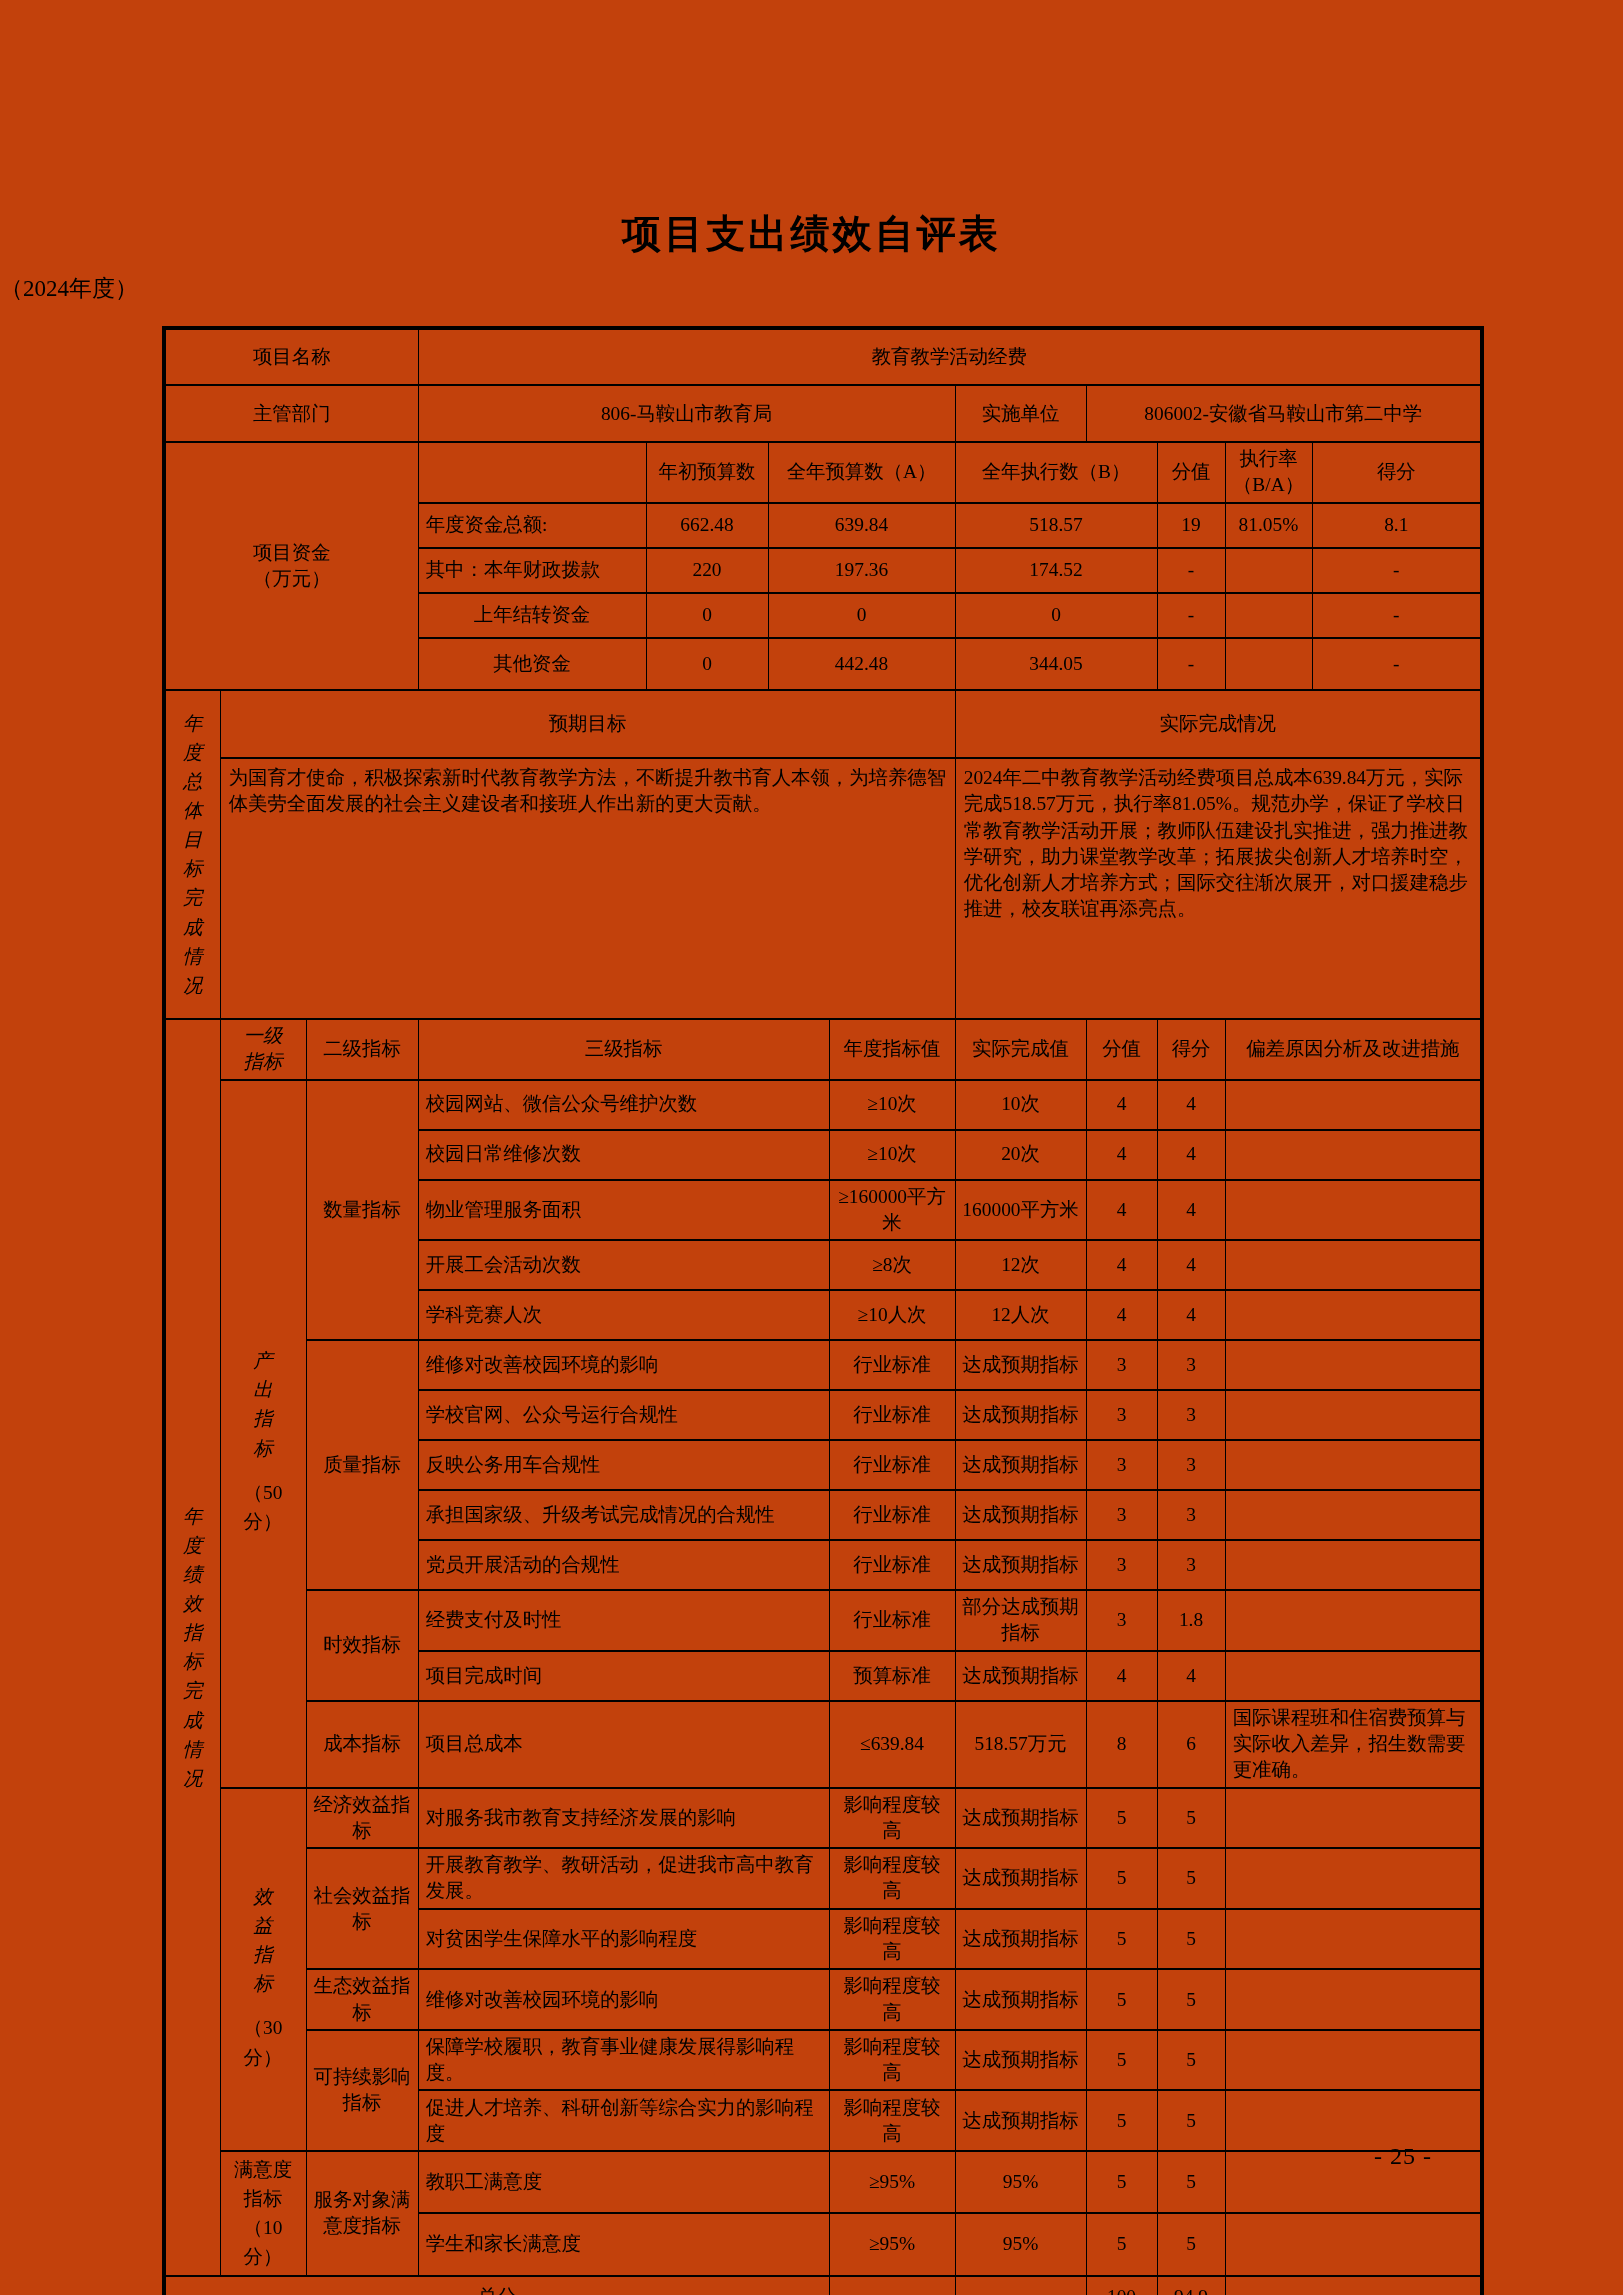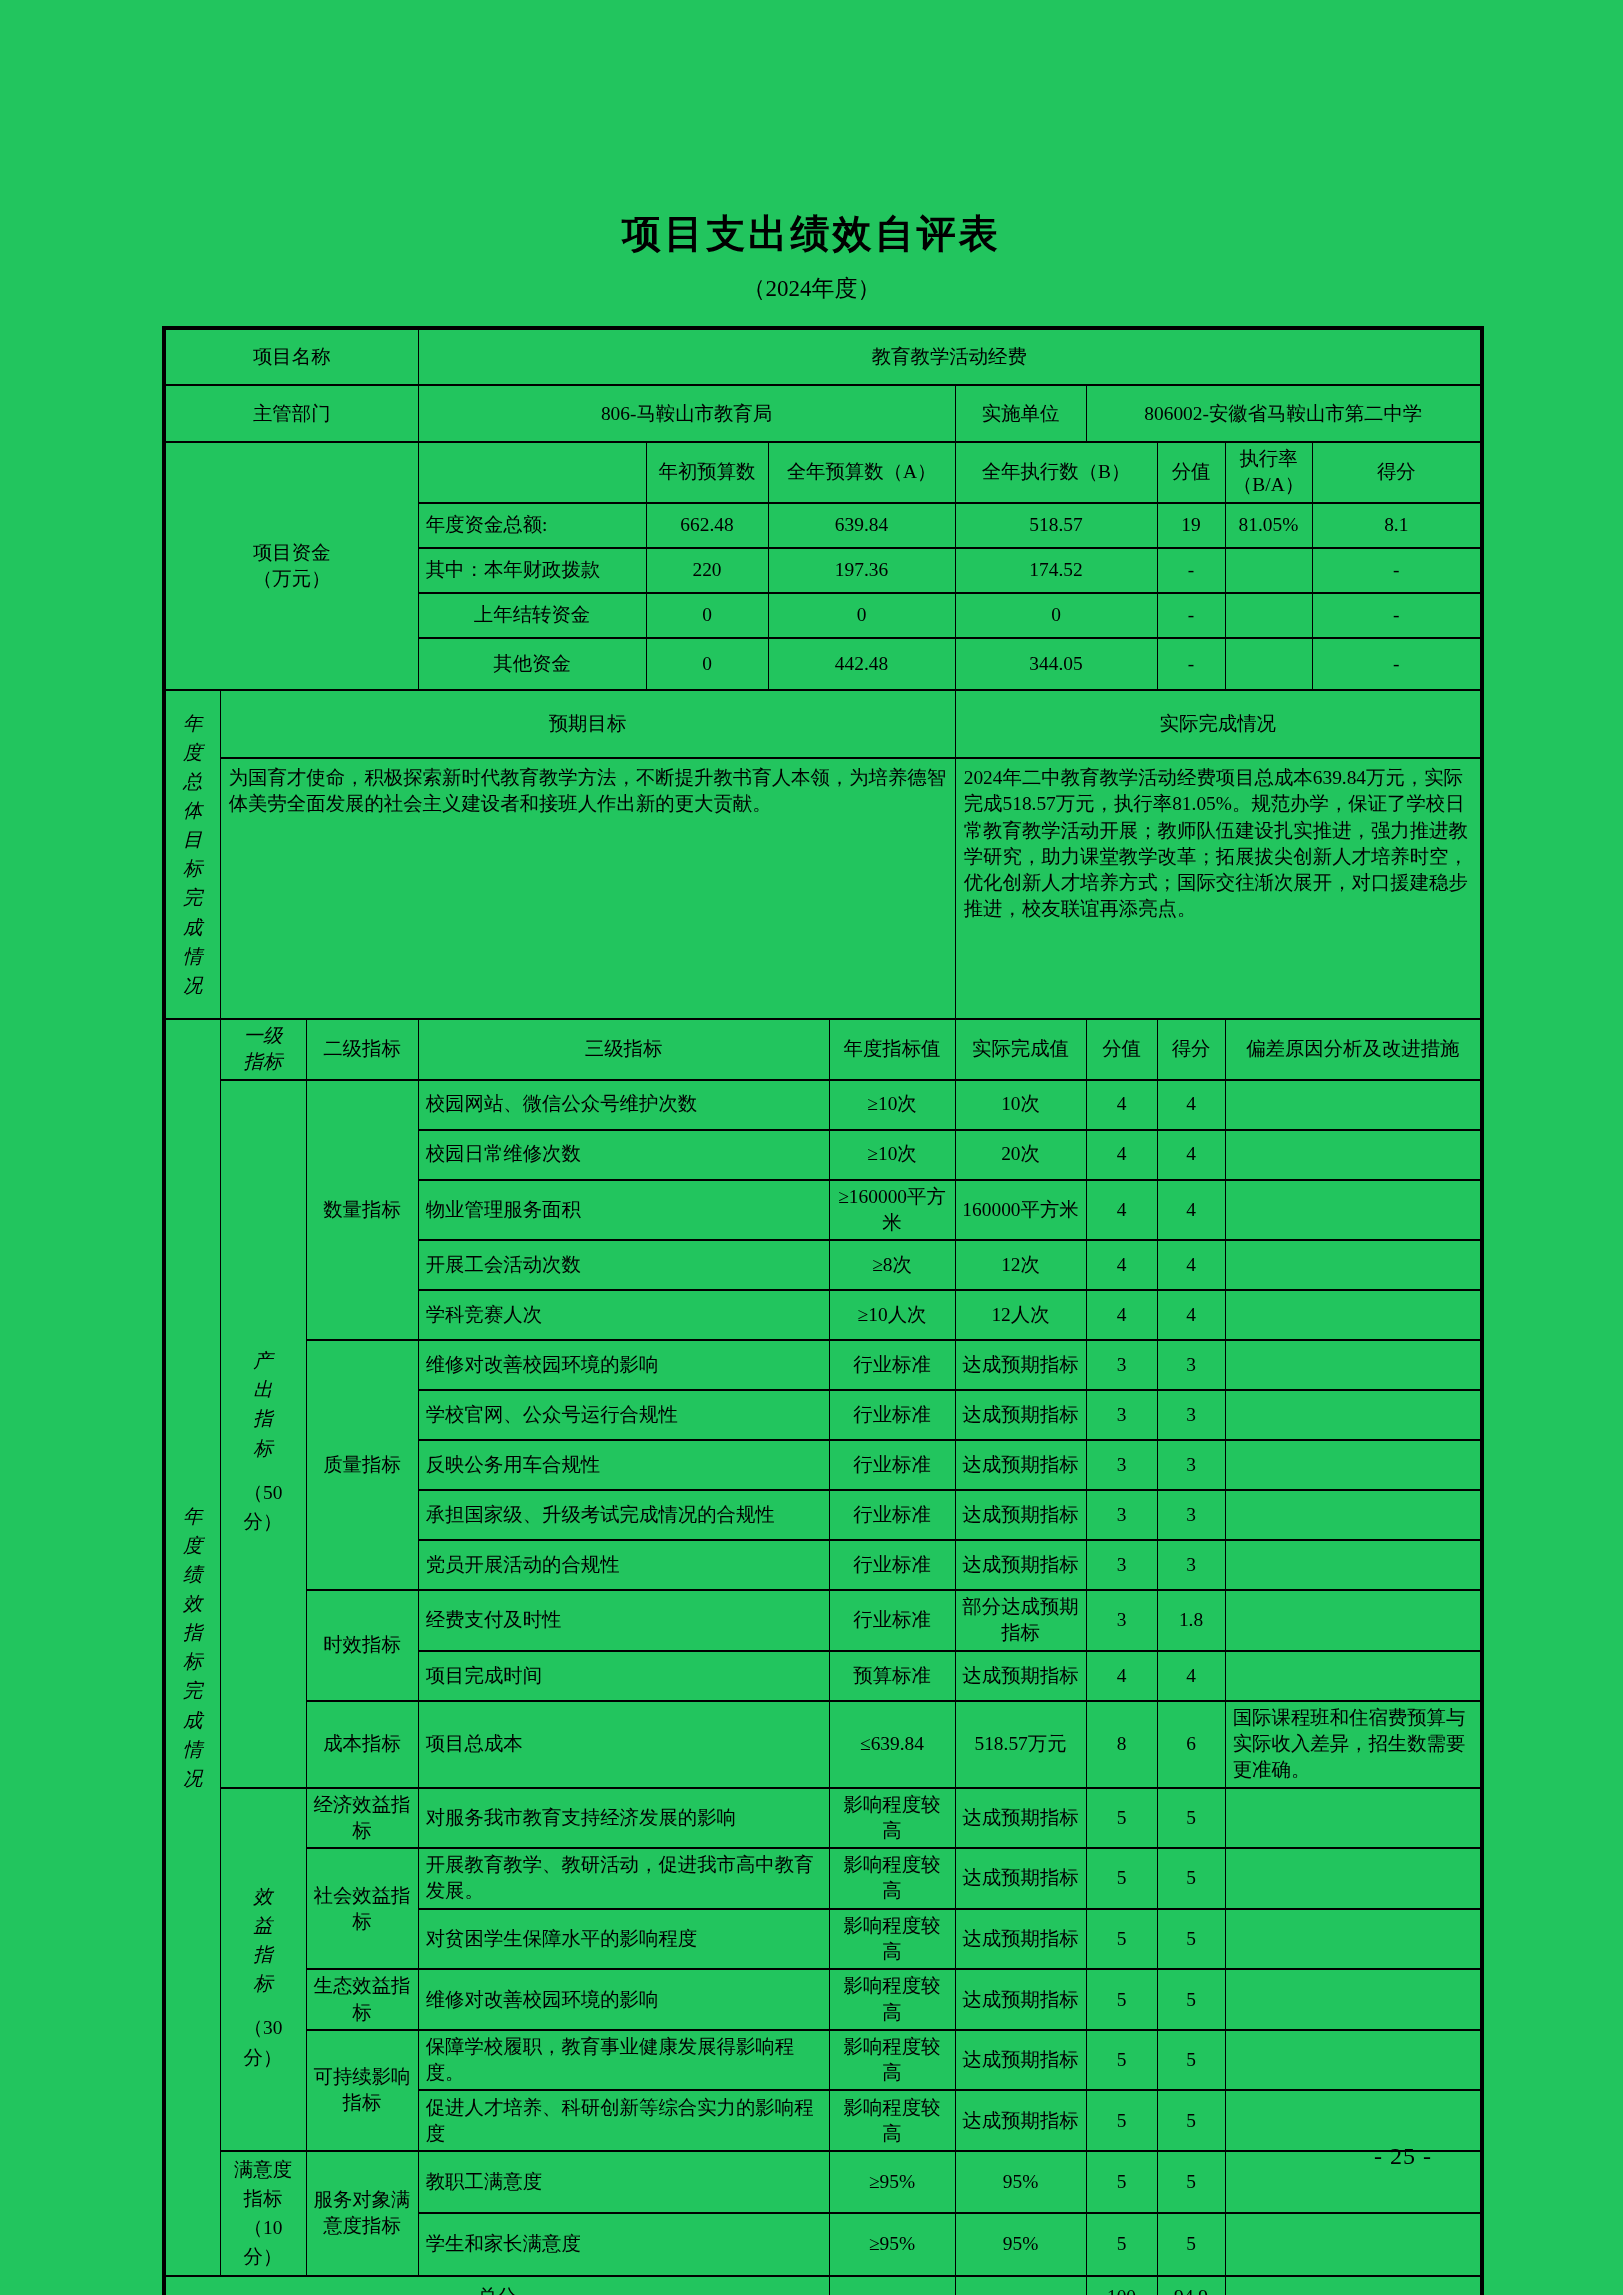--- a/index.html
+++ b/index.html
@@ -1,35 +1,34 @@
 <!DOCTYPE html>
 <html style="font-size:8.2px"><head>
 <meta charset="utf-8">
 <style>
   html,body{margin:0;padding:0;background:#ffffff;}
   .page{
     position:relative;
     width:1623px;
     height:2295px;
-    background:#22c55e;
+    background:#c2410c;
     font-family:"Liberation Serif","DejaVu Serif",serif;
     color:#000;
     overflow:hidden;
   }
   .doc-title{
     padding-top:214px;
     text-align:center;
     font-size:39px;
     font-weight:bold;
     line-height:1;
     letter-spacing:3.1px;
   }
   .doc-subtitle{
     margin-top:23.5px;
-    text-align:center;
     font-size:23px;
     line-height:1;
   }
   table.main{
     margin-top:26.6px;
     margin-left:162px;
     width:1318px;
     table-layout:fixed;
     border-collapse:collapse;
     border:4.6px solid #000;

